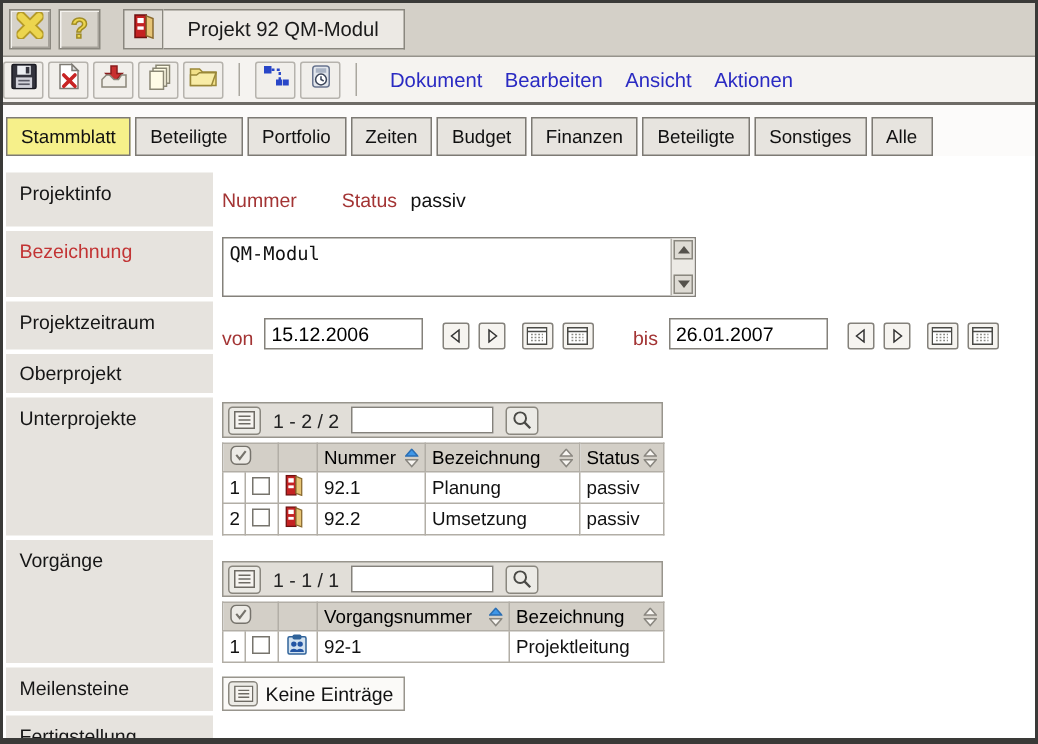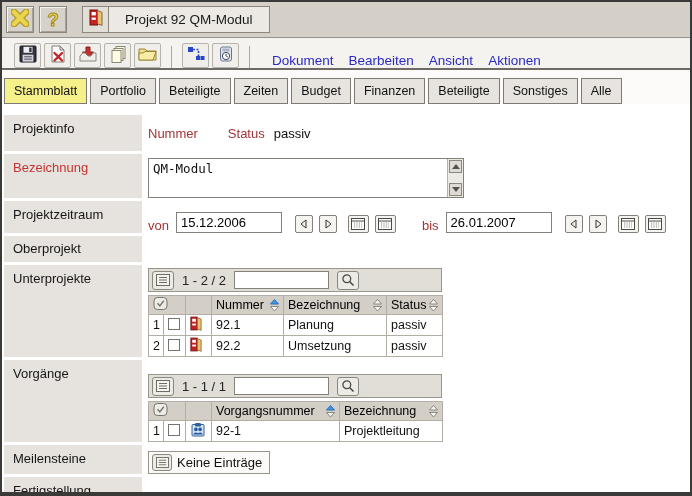--- a/index.html
+++ b/index.html
@@ -14,21 +14,21 @@
             box-shadow:inset 1px 1px 0 #f4f2ee, inset -1px -1px 0 #a6a29a;
             display:flex; align-items:center; justify-content:center; cursor:pointer; }
   .title-widget { display:flex; margin-left:10px; height:27px; }
   .iconbtn-title { width:27px; height:27px; background:#e2dfd9; border:1px solid #8a877f;
                    display:flex; align-items:center; justify-content:center; }
   .title-label { height:27px; background:#ece9e4; border:1px solid #8a877f; border-left:none;
                  display:flex; align-items:center; padding:0 16px; font-size:13.5px; color:#1a1a1a; }
 
   
   .toolbar { height:32px; background:#f5f3f0; border-bottom:2px solid #6e6b66;
-             display:flex; align-items:flex-end; padding:0 12px; gap:3px; }
+             display:flex; align-items:center; padding:0 0; gap:3px; }
   .tbtn { width:27px; height:25px; background:#f1efeb; border:1px solid #b6b3ad; border-radius:2px;
           display:flex; align-items:center; justify-content:center; cursor:pointer; }
   .tsep { width:1px; height:22px; background:#aaa79f; margin:0 7px; }
   .menu { display:flex; gap:15px; margin-left:12px; }
   .menu-item { color:#2a2ac2; font-size:13.5px; cursor:pointer; }
 
   
   .tabsrow { height:34px; background:#fcfbfa; padding:8px 0 0 2px; display:flex; gap:3px; }
   .tab { height:26px; background:#e7e4df; border:1px solid #7d7a74; font-size:12.5px;
          padding:0 9px; display:flex; align-items:center; cursor:pointer; color:#111; }
@@ -197,22 +197,22 @@
     <div class="menu">
       <span class="menu-item">Dokument</span>
       <span class="menu-item">Bearbeiten</span>
       <span class="menu-item">Ansicht</span>
       <span class="menu-item">Aktionen</span>
     </div>
   </div>
 
   <div class="tabsrow">
     <div class="tab active">Stammblatt</div>
+    <div class="tab">Beteiligte</div>
     <div class="tab">Portfolio</div>
-    <div class="tab">Beteiligte</div>
     <div class="tab">Zeiten</div>
     <div class="tab">Budget</div>
     <div class="tab">Finanzen</div>
     <div class="tab">Beteiligte</div>
     <div class="tab">Sonstiges</div>
     <div class="tab">Alle</div>
   </div>
 
   <div class="form">
 

